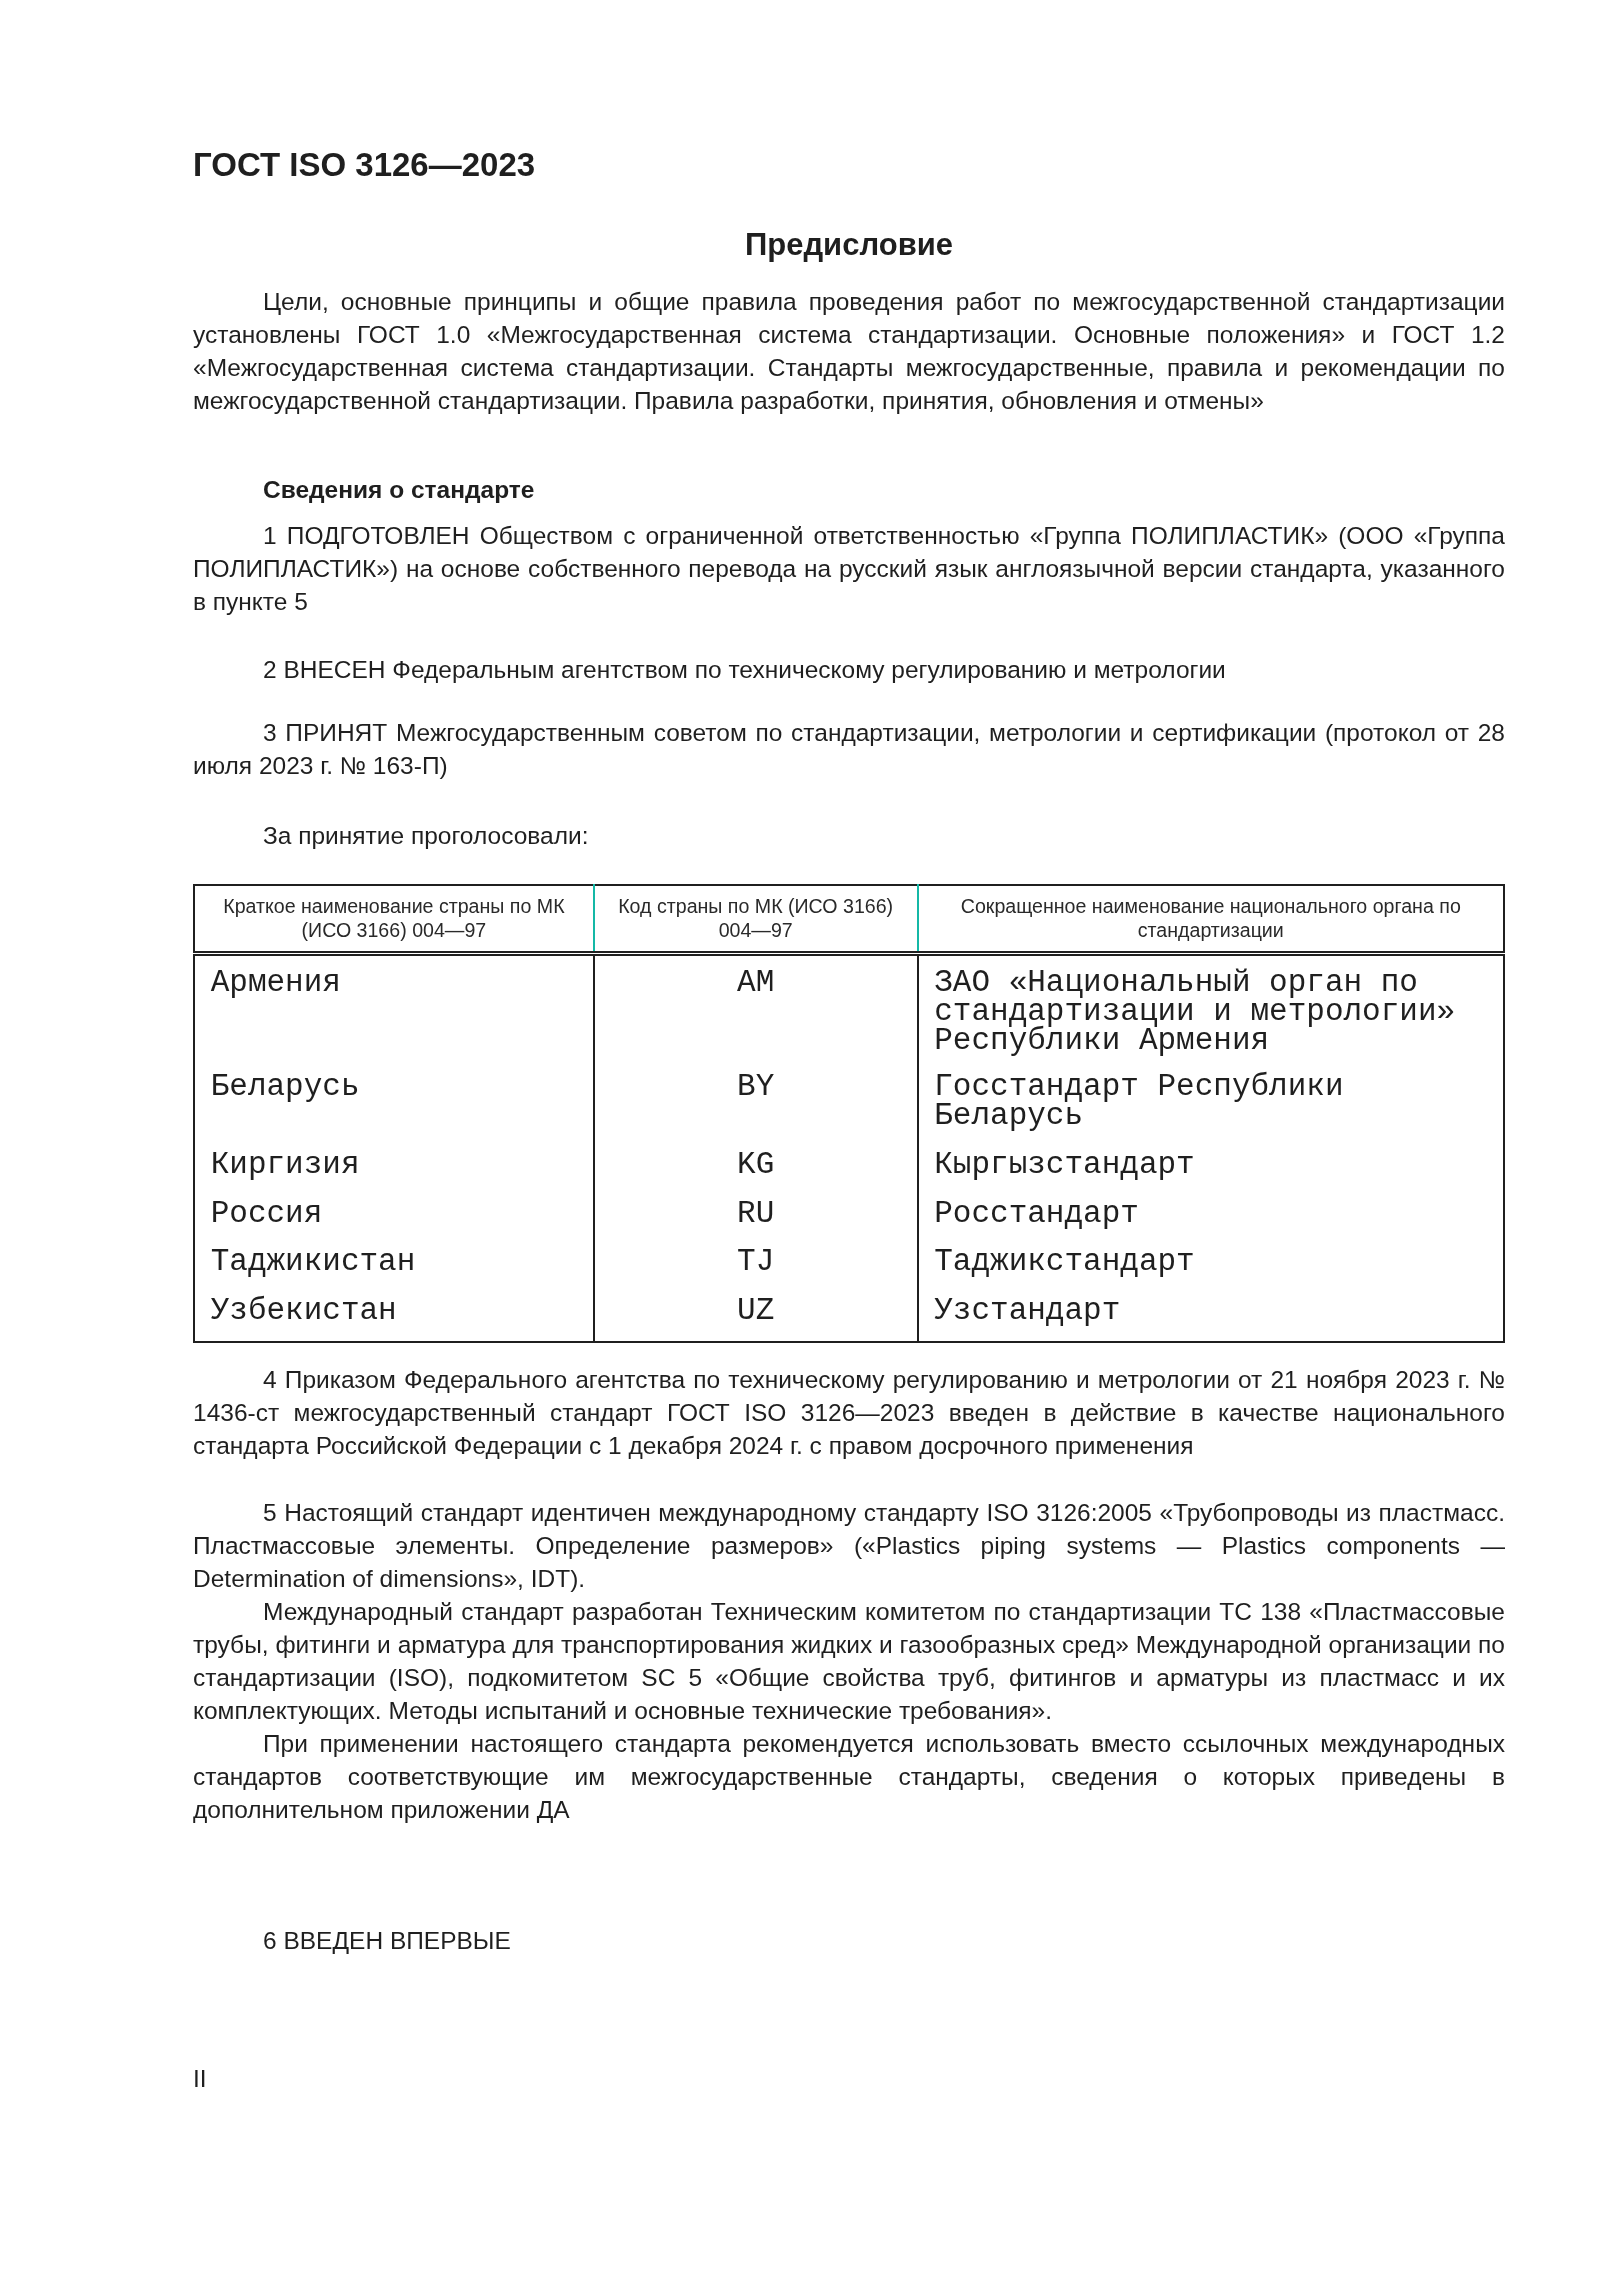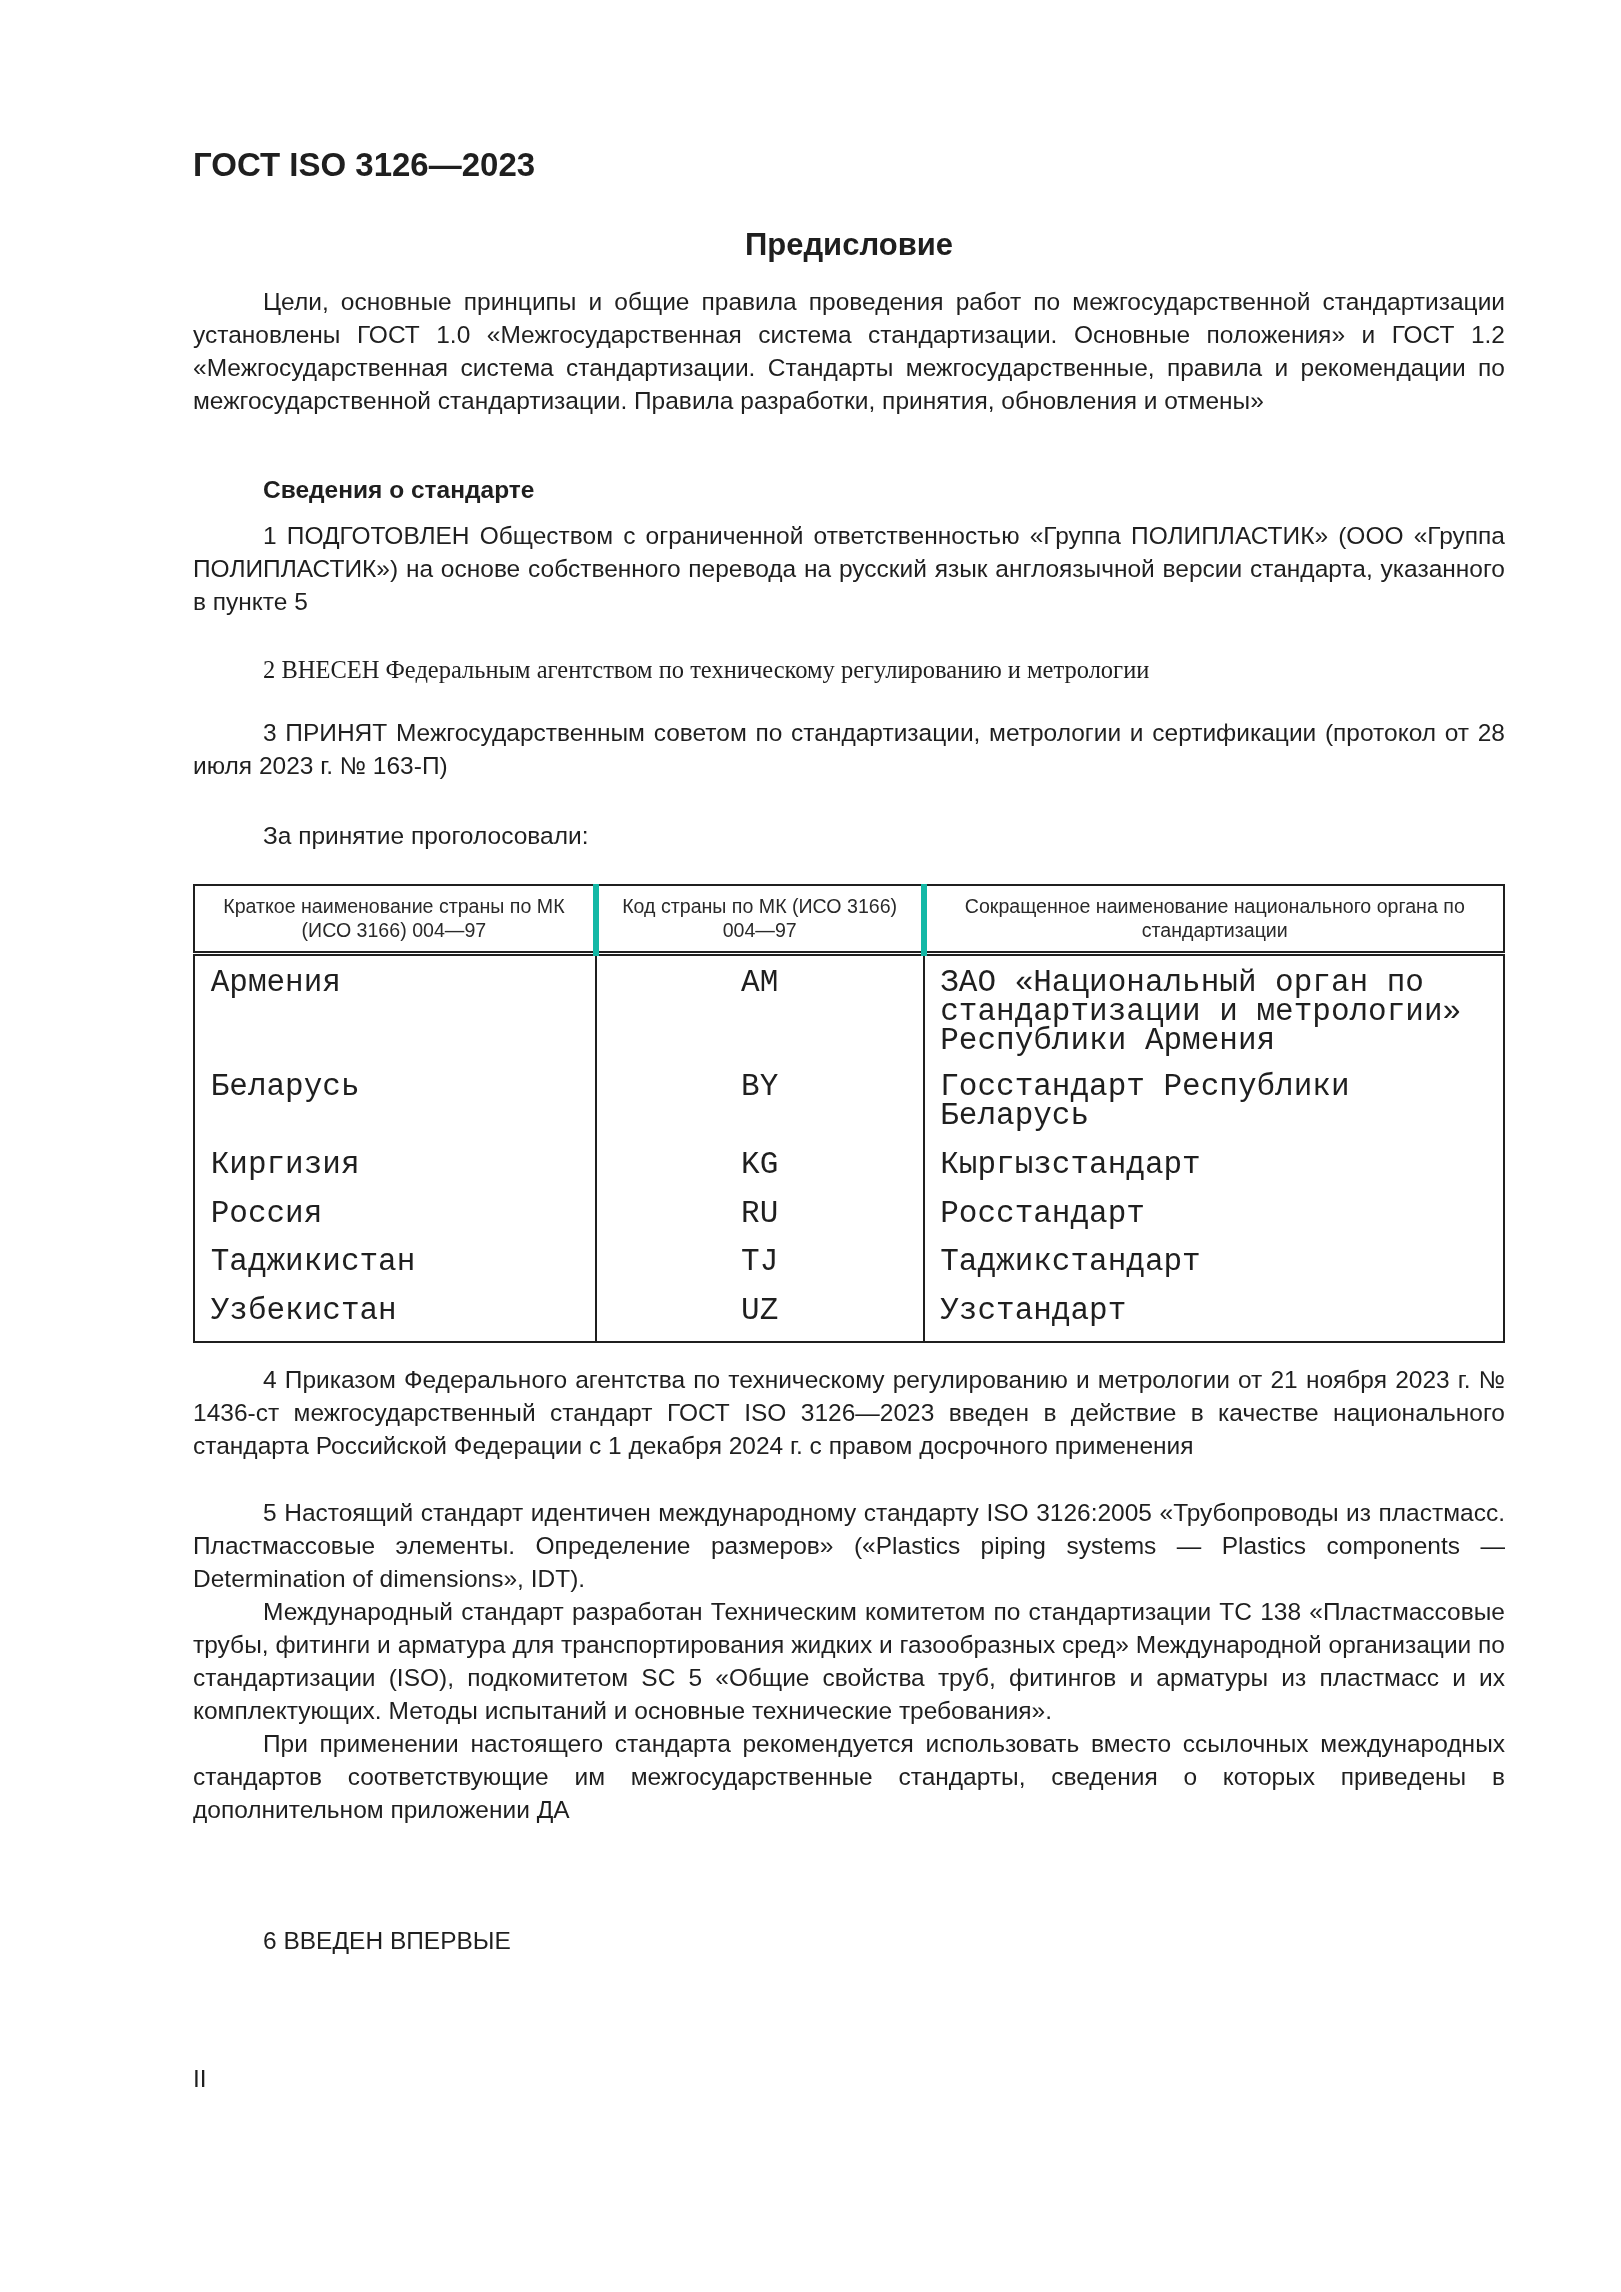--- a/index.html
+++ b/index.html
@@ -9,21 +9,21 @@
   .abs { position: absolute; left: 0; width: 1312px; }
   .doc-header { font-weight: bold; font-size: 33px; line-height: 29px; }
   .title { font-weight: bold; font-size: 31px; line-height: 37px; text-align: center; }
   .para { font-size: 24.5px; line-height: 33px; text-align: justify; text-indent: 70px; margin: 0; }
   .subhead { font-weight: bold; font-size: 24.5px; line-height: 33px; padding-left: 70px; }
   .last-left { text-align-last: left; }
 
   table.votes { position: absolute; left: 0; top: 884px; width: 1312px; border-collapse: collapse;
                 font-size: 22.5px; color: #1f1f1f; border: 2.5px solid #1f1f1f; }
   table.votes th { font-weight: normal; font-size: 19.6px; line-height: 23.5px; text-align: center;
-                   height: 65px; padding: 0 5.9px; border-right: 6px solid #14b8a6;
+                   height: 65px; padding: 0 5.9px; border-right: 2px solid #14b8a6;
                    border-bottom: 5.9px double #1f1f1f; vertical-align: middle; color: #2a2a2a; }
   table.votes th:last-child, table.votes td:last-child { border-right: none; }
   table.votes td { border-right: 2px solid #1f1f1f; vertical-align: top; font-size: 31px;
                    line-height: 29px; padding: 9.8px 15.7px 9.8px 15.7px; font-family: Liberation Mono, monospace; }
   table.votes td.code { text-align: center; }
   table.votes tr.first td { padding-top: 11.8px; }
   table.votes tr.row td { padding-top: 7.8px; padding-bottom: 11.8px; }
   table.votes tr.lastrow td { padding-bottom: 16px; }
   .col1 { width: 386px; } .col2 { width: 310px; }
 
@@ -37,21 +37,21 @@
   <div class="abs doc-header" style="top:150px;">ГОСТ ISO 3126—2023</div>
 
   <div class="abs title" style="top:226px;">Предисловие</div>
 
   <p class="abs para last-left" style="top:285px;">Цели, основные принципы и общие правила проведения работ по межгосударственной стандартизации установлены ГОСТ 1.0 «Межгосударственная система стандартизации. Основные положения» и ГОСТ 1.2 «Межгосударственная система стандартизации. Стандарты межгосударственные, правила и рекомендации по межгосударственной стандартизации. Правила разработки, принятия, обновления и отмены»</p>
 
   <div class="abs subhead" style="top:473px;">Сведения о стандарте</div>
 
   <p class="abs para last-left" style="top:519px;">1 ПОДГОТОВЛЕН Обществом с ограниченной ответственностью «Группа ПОЛИПЛАСТИК» (ООО «Группа ПОЛИПЛАСТИК») на основе собственного перевода на русский язык англоязычной версии стандарта, указанного в пункте 5</p>
 
-  <p class="abs para last-left" style="top:653px;font-family:Liberation Serif, serif;">2 ВНЕСЕН Федеральным агентством по техническому регулированию и метрологии</p>
+  <p class="abs para last-left" style="top:653px;">2 ВНЕСЕН Федеральным агентством по техническому регулированию и метрологии</p>
 
   <p class="abs para last-left" style="top:716px;">3 ПРИНЯТ Межгосударственным советом по стандартизации, метрологии и сертификации (протокол от 28 июля 2023 г. № 163-П)</p>
 
   <p class="abs para last-left" style="top:819px;">За принятие проголосовали:</p>
 
   <table class="votes">
     <thead>
       <tr>
         <th class="col1">Краткое наименование страны по МК (ИСО 3166) 004—97</th>
         <th class="col2">Код страны по МК (ИСО 3166) 004—97</th>

